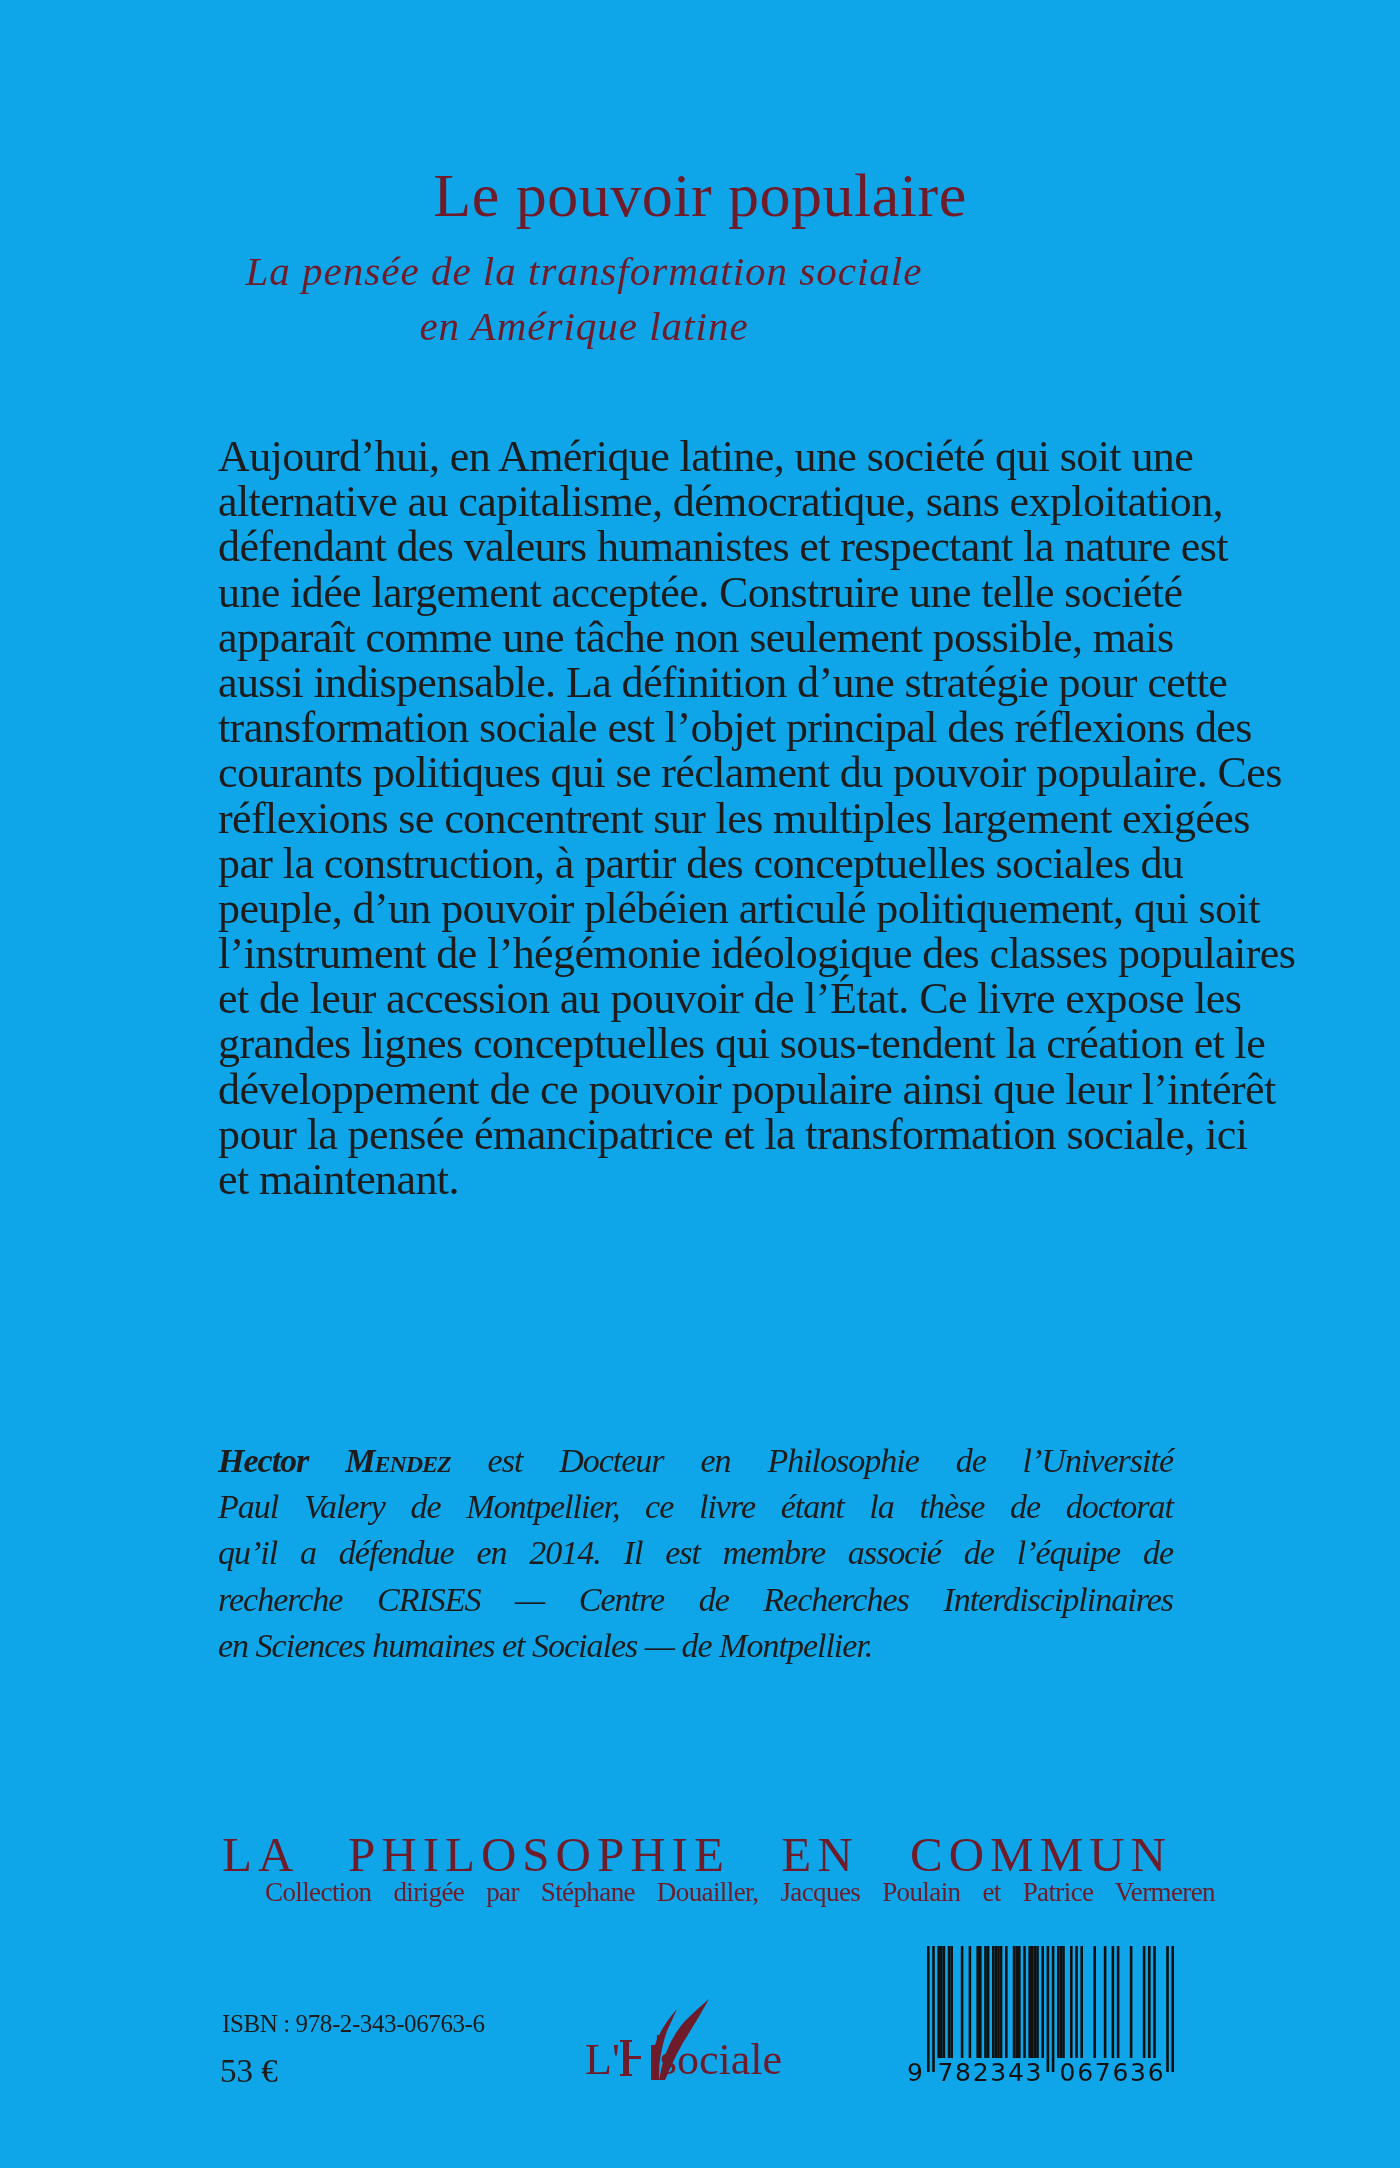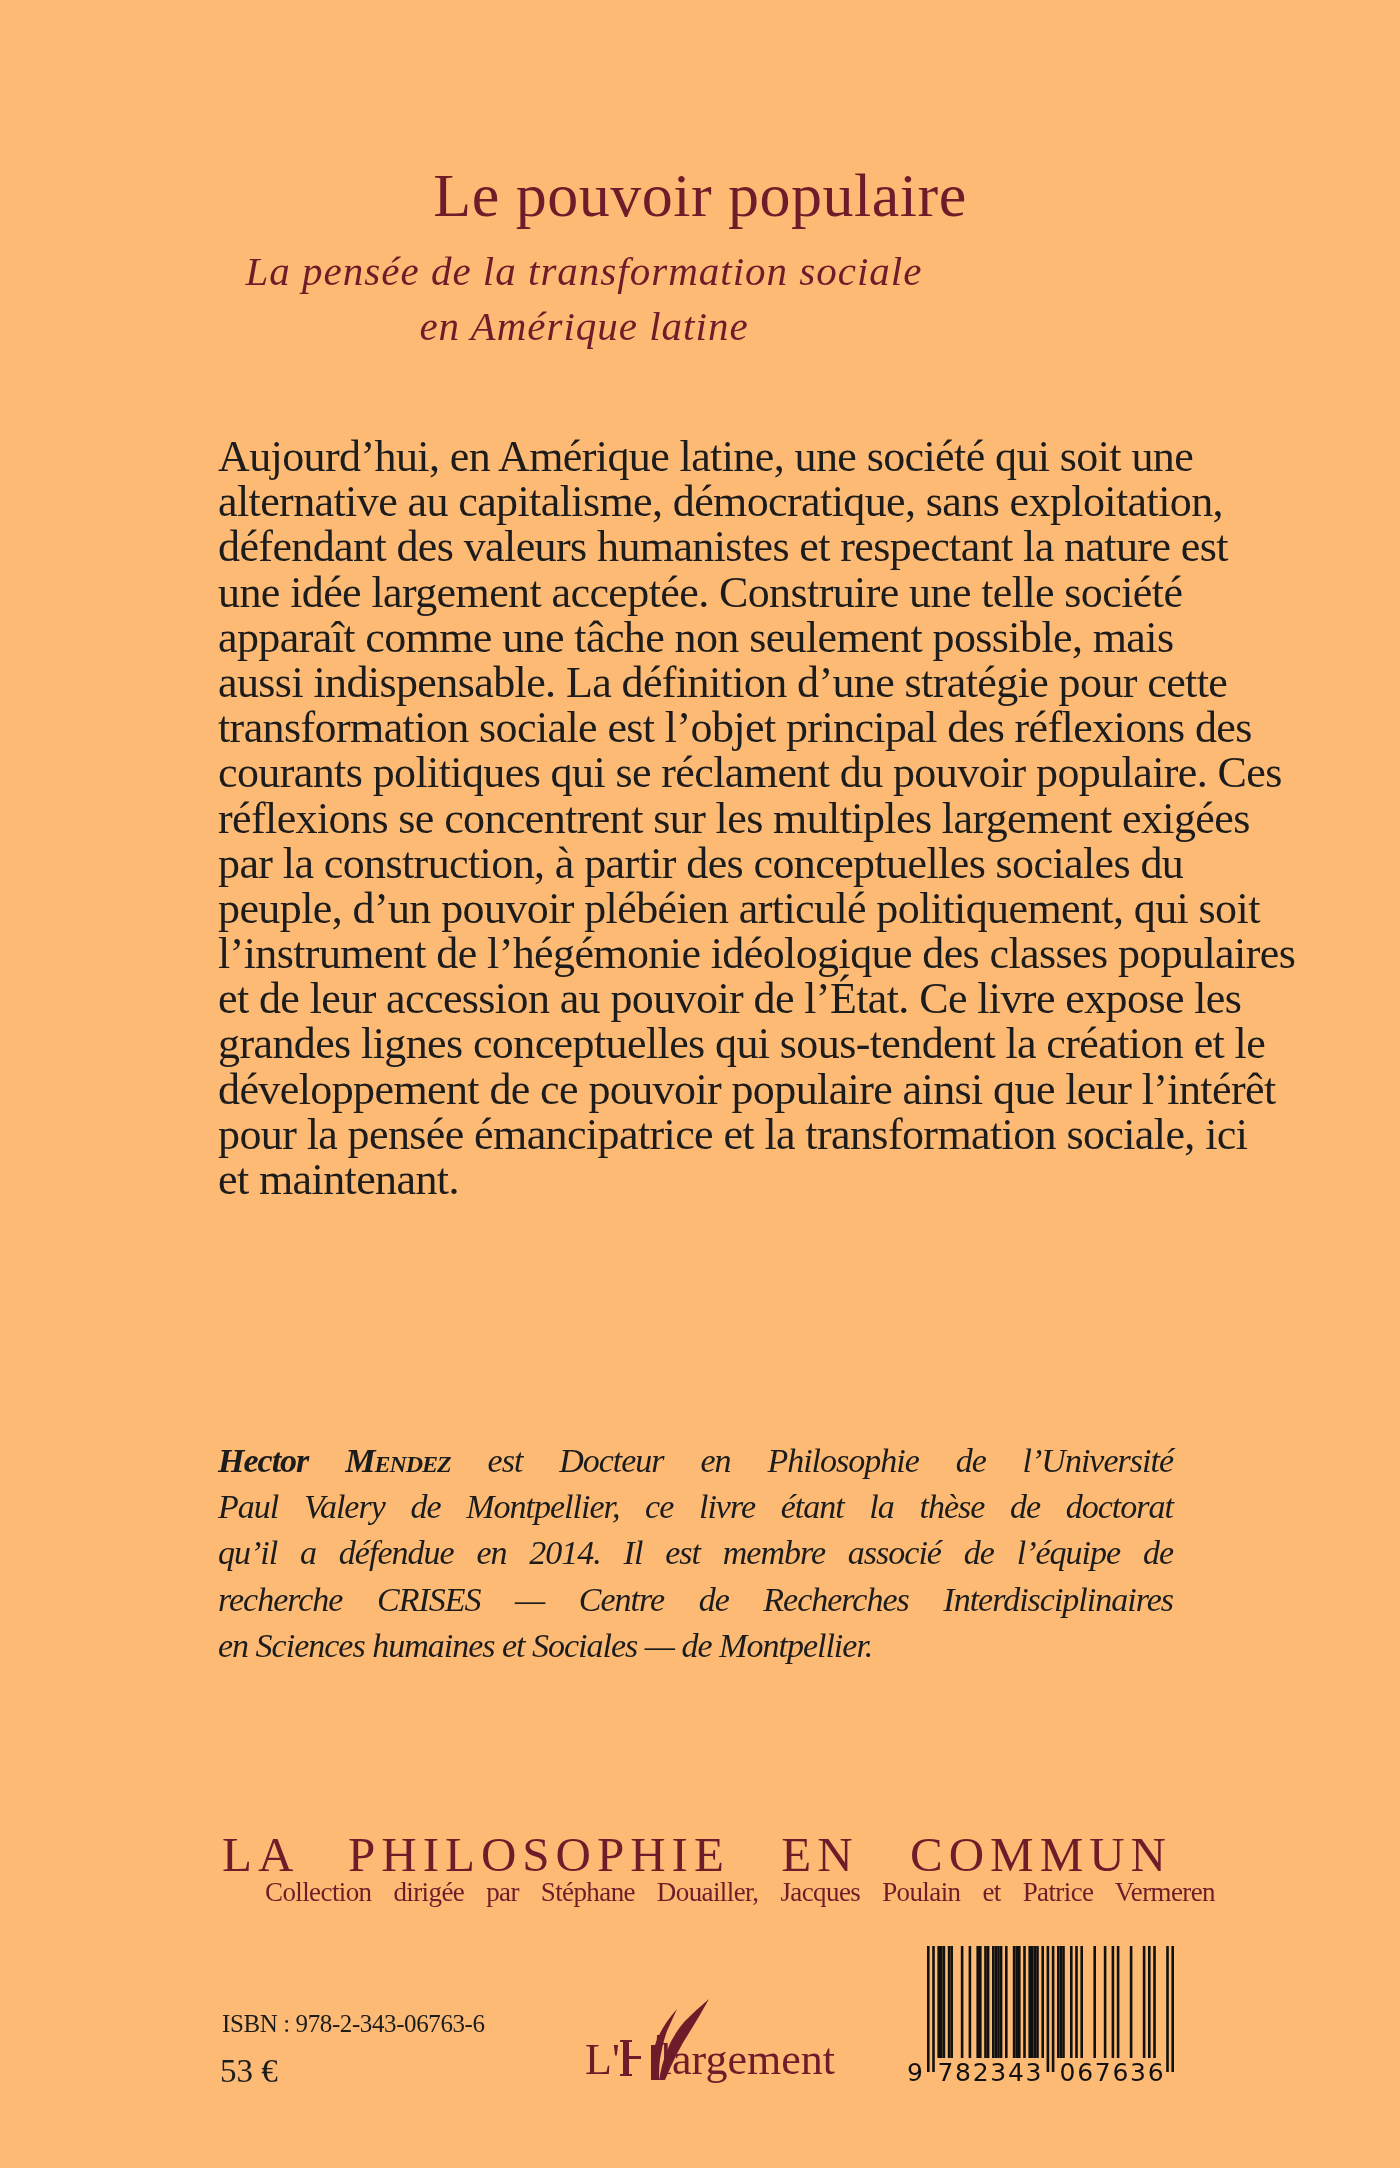--- a/index.html
+++ b/index.html
@@ -1,17 +1,17 @@
 <!DOCTYPE html>
 <html><head>
   <meta charset="utf-8">
   <style>
     html, body { margin: 0; padding: 0; background: #ffffff; }
     body { width: 1400px; height: 2168px; position: relative; overflow: hidden; }
-    .page { position: absolute; left: 0; top: 0; width: 1400px; height: 2168px; background: #fdba74; }
+    .page { position: absolute; left: 0; top: 0; width: 1400px; height: 2168px; background: #0ea5e9; }
 
     .title {
       position: absolute; left: 0; width: 1400px; top: 160px;
       text-align: center; font-family: "Liberation Serif", "DejaVu Serif", serif;
       font-size: 62px; line-height: 70px; color: #6e1c2a; letter-spacing: 0.5px;
       margin: 0; font-weight: normal;
     }
     .subtitle {
       position: absolute; left: 0; width: 1168px; top: 244px;
       text-align: center; font-family: "Liberation Serif", "DejaVu Serif", serif;
@@ -126,21 +126,21 @@
     <svg class="logo-quill" viewBox="0 0 230 95" width="230" height="95">
       <path d="M66 85 L66 50 L70 50 Q76 32 92 14 L82 36 Q76 52 72 85 Z" fill="#6e1c2a"></path>
       <path d="M74 85 Q80 48 100 26 Q112 14 124 4 Q114 22 104 38 Q92 56 80 85 Z" fill="#6e1c2a"></path>
       <path d="M70 85 L72 40 L75 40 L74 85 Z" fill="#6e1c2a"></path>
     </svg>
     <div class="logo-text"><span class="pre">L'</span><svg width="40" height="36" viewBox="0 0 40 36" style="vertical-align:-2px">
           <rect x="3" y="1" width="6" height="34" fill="#6e1c2a"></rect>
           <rect x="0" y="0" width="12" height="2" fill="#6e1c2a"></rect>
           <rect x="0" y="34" width="12" height="2" fill="#6e1c2a"></rect>
           <rect x="9" y="16" width="12" height="3" fill="#6e1c2a"></rect>
-        </svg><span>largement</span></div>
+        </svg><span>sociale</span></div>
   </div>
 
   <div class="barcode">
     <svg id="barcode-svg" width="275" height="150" viewBox="0 0 275 150">
         <rect x="22.00" y="6" width="2.60" height="126" fill="#111"></rect>
         <rect x="27.20" y="6" width="2.60" height="126" fill="#111"></rect>
         <rect x="32.40" y="6" width="2.60" height="112" fill="#111"></rect>
         <rect x="35.00" y="6" width="2.60" height="112" fill="#111"></rect>
         <rect x="37.60" y="6" width="2.60" height="112" fill="#111"></rect>
         <rect x="42.80" y="6" width="2.60" height="112" fill="#111"></rect>

